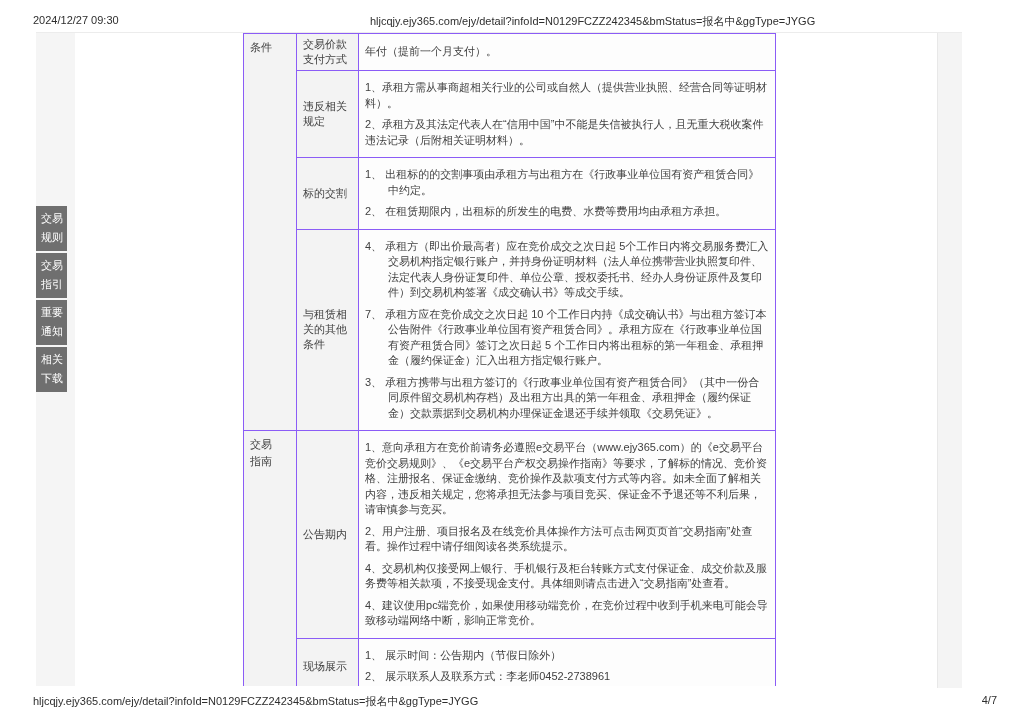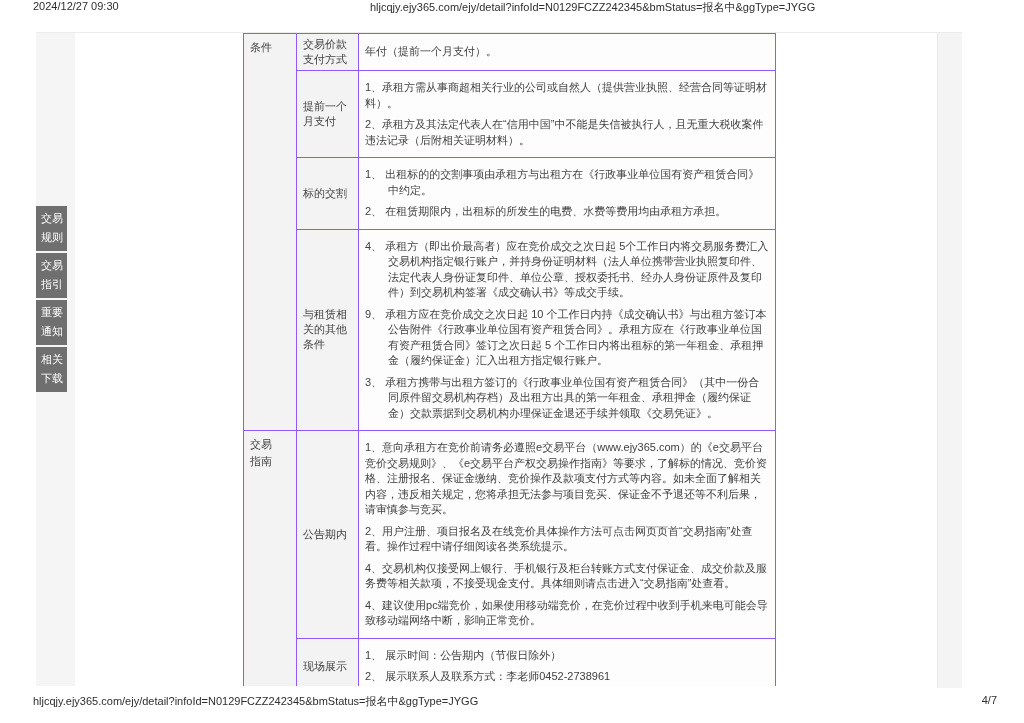--- a/index.html
+++ b/index.html
@@ -1,21 +1,21 @@
 <!DOCTYPE html>
 <html><head>
 <meta charset="utf-8">
 <style>
   html,body{margin:0;padding:0;}
   body{
     width:1024px;height:723px;position:relative;background:#ffffff;
     font-family:"Liberation Sans","DejaVu Sans",sans-serif;
     color:#3f3f3f;overflow:hidden;
   }
-  .hdr-txt{position:absolute;top:0;font-size:11px;color:#2e2e2e;white-space:nowrap;}
+  .hdr-txt{position:absolute;top:14px;font-size:11px;color:#2e2e2e;white-space:nowrap;}
   #header-datetime{left:33px;}
   #header-url{left:370px;}
   .ftr-txt{position:absolute;top:694px;font-size:11px;color:#2e2e2e;white-space:nowrap;}
   #footer-url{left:33px;}
   #footer-page{right:27px;}
   #top-hairline{position:absolute;left:36px;top:32px;width:926px;height:1px;background:#ececec;}
   #left-strip{position:absolute;left:36px;top:33px;width:39px;height:653px;background:#f5f5f5;}
   #right-strip{position:absolute;left:937px;top:33px;width:24px;height:655px;background:#f4f4f4;border-left:1px solid #e8e8e8;}
   #side-nav{position:absolute;left:36px;top:206px;width:31px;}
   .side-btn{
@@ -76,38 +76,38 @@
         <tr style="height:35px">
       <td class="lab top" rowspan="4">
         <div class="lab-line">条件</div>
       </td>
       <td class="lab">交易价款支付方式</td>
       <td class="content" colspan="2">
         <div class="item">年付（提前一个月支付）。</div>
       </td>
     </tr>
     <tr style="height:67px">
-      <td class="lab">提前一个月支付</td>
+      <td class="lab">违反相关规定</td>
       <td class="content" colspan="2">
         <div class="item">1、承租方需从事商超相关行业的公司或自然人（提供营业执照、经营合同等证明材料）。</div>
         <div class="item">2、承租方及其法定代表人在“信用中国”中不能是失信被执行人，且无重大税收案件违法记录（后附相关证明材料）。</div>
       </td>
     </tr>
     <tr style="height:37px">
       <td class="lab">标的交割</td>
       <td class="content" colspan="2">
         <div class="item hang">1、 出租标的的交割事项由承租方与出租方在《行政事业单位国有资产租赁合同》中约定。</div>
         <div class="item hang">2、 在租赁期限内，出租标的所发生的电费、水费等费用均由承租方承担。</div>
       </td>
     </tr>
     <tr style="height:183px">
       <td class="lab">与租赁相关的其他条件</td>
       <td class="content" colspan="2">
         <div class="item hang">4、 承租方（即出价最高者）应在竞价成交之次日起 5个工作日内将交易服务费汇入交易机构指定银行账户，并持身份证明材料（法人单位携带营业执照复印件、法定代表人身份证复印件、单位公章、授权委托书、经办人身份证原件及复印件）到交易机构签署《成交确认书》等成交手续。</div>
-        <div class="item hang">9、 承租方应在竞价成交之次日起 10 个工作日内持《成交确认书》与出租方签订本公告附件《行政事业单位国有资产租赁合同》。承租方应在《行政事业单位国有资产租赁合同》签订之次日起 5 个工作日内将出租标的第一年租金、承租押金（履约保证金）汇入出租方指定银行账户。</div>
+        <div class="item hang">7、 承租方应在竞价成交之次日起 10 个工作日内持《成交确认书》与出租方签订本公告附件《行政事业单位国有资产租赁合同》。承租方应在《行政事业单位国有资产租赁合同》签订之次日起 5 个工作日内将出租标的第一年租金、承租押金（履约保证金）汇入出租方指定银行账户。</div>
         <div class="item hang">3、 承租方携带与出租方签订的《行政事业单位国有资产租赁合同》（其中一份合同原件留交易机构存档）及出租方出具的第一年租金、承租押金（履约保证金）交款票据到交易机构办理保证金退还手续并领取《交易凭证》。</div>
       </td>
     </tr>
     <tr style="height:167px">
       <td class="lab top" rowspan="4">
         <div class="lab-line">交易</div>
         <div class="lab-line">指南</div>
       </td>
       <td class="lab">公告期内</td>
       <td class="content" colspan="2">

